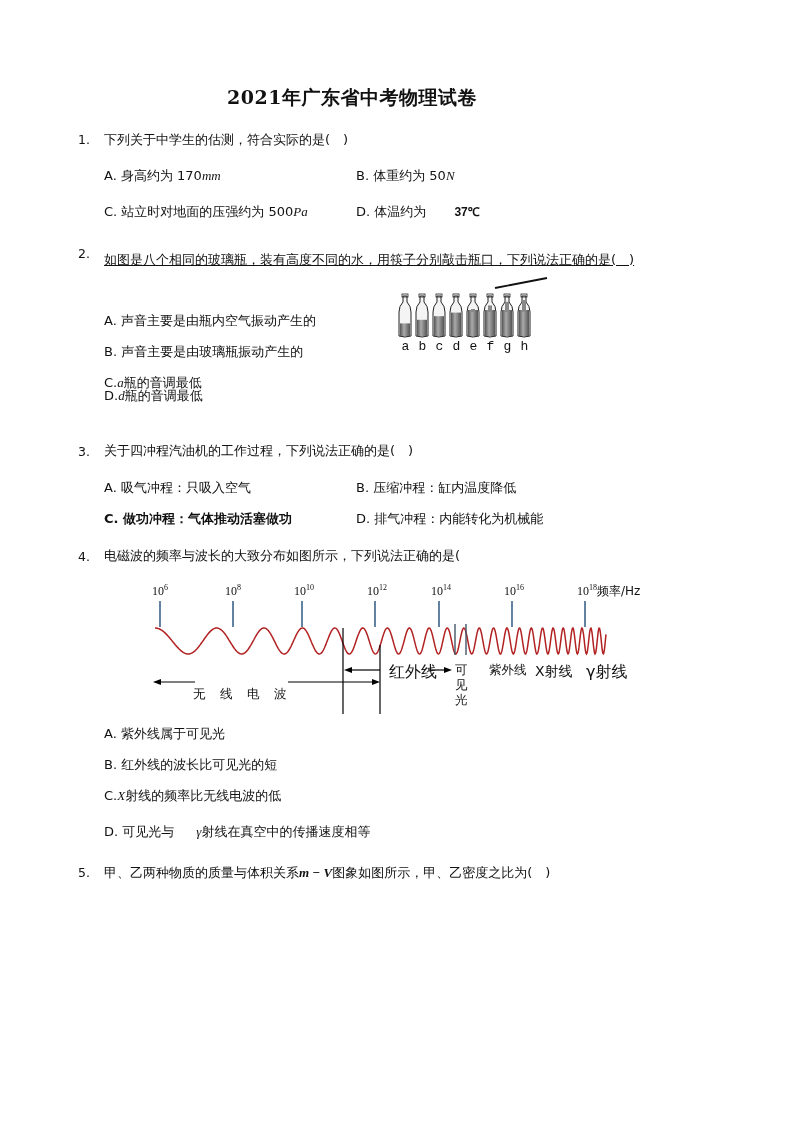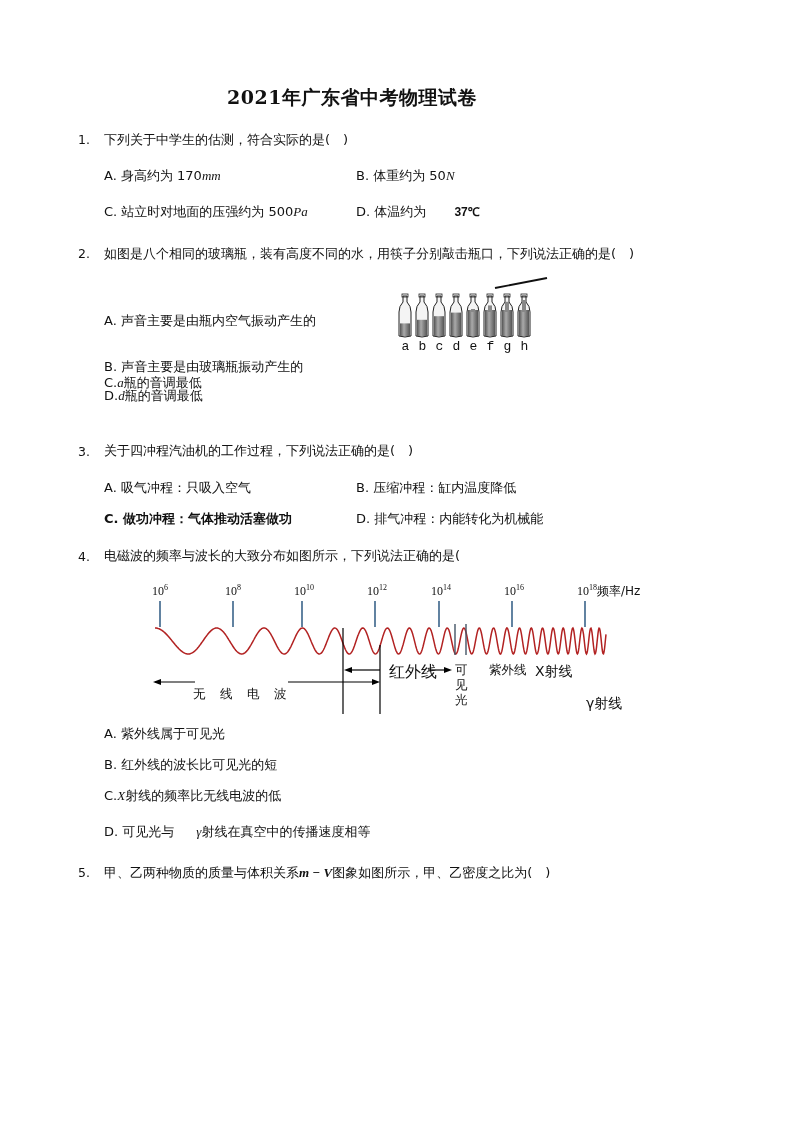--- a/index.html
+++ b/index.html
@@ -41,21 +41,21 @@
   <span>C.</span>
   <span>站立时对地面的压强约为 500</span><span class="it">Pa</span>
 </div>
 <div class="abs opt" style="left:356px; top:205px;">
   <span>D.</span>
   <span>体温约为</span>
   <span style="display:inline-block; width:24px;"></span><span style="font-family:'Liberation Sans',sans-serif; font-weight:bold; font-size:12px;">37℃</span>
 </div>
 
 <div class="abs qnum" style="left:78px; top:248px;">2.</div>
-<div class="abs qtext" style="left:104px; top:247px;">如图是八个相同的玻璃瓶，装有高度不同的水，用筷子分别敲击瓶口，下列说法正确的是(　)</div>
+<div class="abs qtext" style="left:104px; top:253px;text-decoration:underline;">如图是八个相同的玻璃瓶，装有高度不同的水，用筷子分别敲击瓶口，下列说法正确的是(　)</div>
 
 <svg class="abs" style="left:385px; top:272px;" width="170" height="85" viewBox="0 0 170 85">
   <defs>
     <linearGradient id="glass" x1="0" x2="1" y1="0" y2="0">
       <stop offset="0" stop-color="#555"></stop>
       <stop offset="0.35" stop-color="#ddd"></stop>
       <stop offset="0.7" stop-color="#999"></stop>
       <stop offset="1" stop-color="#444"></stop>
     </linearGradient>
     <linearGradient id="water" x1="0" x2="1" y1="0" y2="0">
@@ -114,21 +114,21 @@
     </g>
 </svg>
 <div class="abs fig-label" style="left:397px; top:340px; letter-spacing:0;">
   <span style="display:inline-block; width:17px; text-align:center;">a</span><span style="display:inline-block; width:17px; text-align:center;">b</span><span style="display:inline-block; width:17px; text-align:center;">c</span><span style="display:inline-block; width:17px; text-align:center;">d</span><span style="display:inline-block; width:17px; text-align:center;">e</span><span style="display:inline-block; width:17px; text-align:center;">f</span><span style="display:inline-block; width:17px; text-align:center;">g</span><span style="display:inline-block; width:17px; text-align:center;">h</span>
 </div>
 
 <div class="abs opt" style="left:104px; top:314px;">
   <span>A.</span>
   <span>声音主要是由瓶内空气振动产生的</span>
 </div>
-<div class="abs opt" style="left:104px; top:345px;margin-top:15px;">
+<div class="abs opt" style="left:104px; top:345px;">
   <span>B.</span>
   <span>声音主要是由玻璃瓶振动产生的</span>
 </div>
 <div class="abs opt" style="left:104px; top:376px;">
   <span>C.</span><span class="it">a</span><span>瓶的音调最低</span>
 </div>
 <div class="abs opt" style="left:104px; top:389px;">
   <span>D.</span><span class="it">d</span><span>瓶的音调最低</span>
 </div>
 
@@ -197,21 +197,21 @@
   <polygon points="452,670 444,667 444,673" fill="#000"></polygon>
 </svg>
 
 <div class="abs" style="left:193px; top:688px; font-size:12.5px; letter-spacing:1px;">无　线　电　波</div>
 <div class="abs" style="left:389px; top:664px; font-size:16px;">红外线</div>
 <div class="abs" style="left:455px; top:664px; font-size:12.5px;">可</div>
 <div class="abs" style="left:455px; top:679px; font-size:12.5px;">见</div>
 <div class="abs" style="left:455px; top:694px; font-size:12.5px;">光</div>
 <div class="abs" style="left:489px; top:664px; font-size:12.5px;">紫外线</div>
 <div class="abs" style="left:535px; top:664px; font-size:14px;text-align:right;">X射线</div>
-<div class="abs" style="left:586px; top:696px; font-size:14px;">γ射线</div>
+<div class="abs" style="left:586px; top:664px; font-size:16px;">γ射线</div>
 <div class="abs" style="left:597px; top:585px; font-size:12px;">频率/Hz</div>
 
 <div class="abs opt" style="left:104px; top:727px;">
   <span>A.</span>
   <span>紫外线属于可见光</span>
 </div>
 <div class="abs opt" style="left:104px; top:758px;">
   <span>B.</span>
   <span>红外线的波长比可见光的短</span>
 </div>

